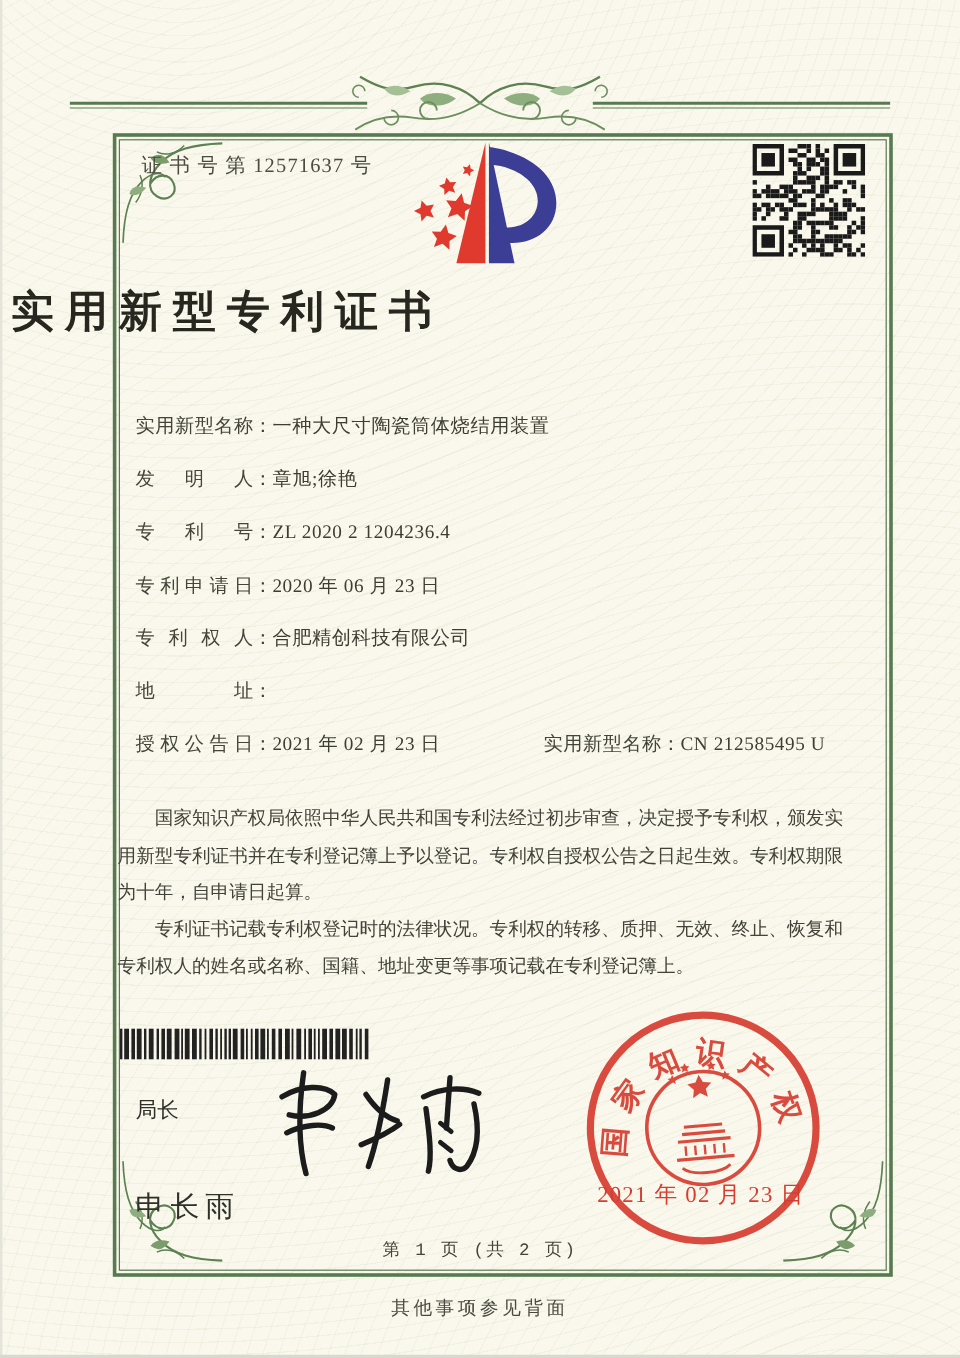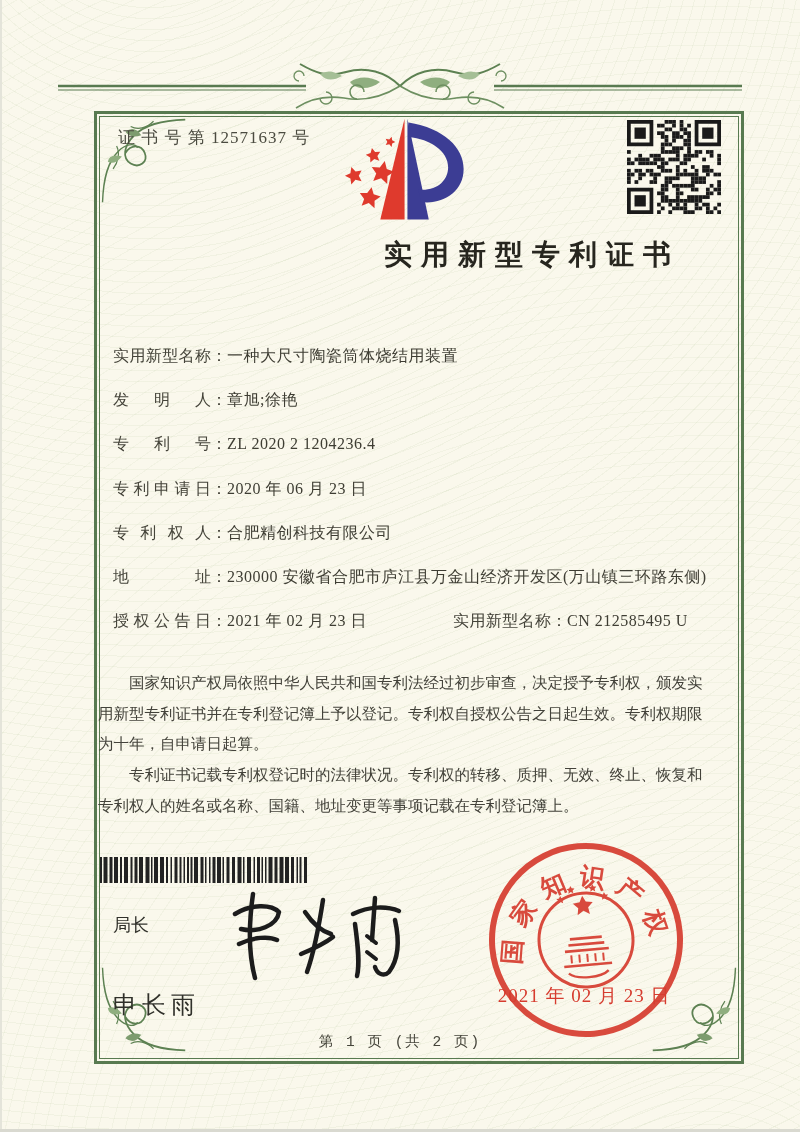--- a/index.html
+++ b/index.html
@@ -9,21 +9,21 @@
     background-image:
       repeating-radial-gradient(circle at 18% -12%, rgba(150,176,120,.09) 0 1px, transparent 1px 11px),
       repeating-radial-gradient(circle at 85% 112%, rgba(150,176,120,.08) 0 1px, transparent 1px 13px);
     box-shadow:inset -3px 0 0 #d9d9d0, inset 0 -3px 0 #d9d9d0, inset 2px 0 0 #e4e4da;padding-left:32px;}
   .abs{position:absolute;}
   
   #frame{left:94px;top:111px;width:644px;height:947px;border:3px solid #587a50;}
   #frame-in{position:absolute;left:2px;top:2px;right:2px;bottom:2px;border:1px solid #587a50;}
   
   #cert-no{left:118px;top:126px;font-size:17px;color:#4b4b40;letter-spacing:1px;}
-  #title{left:0;top:236px;width:680px;text-align:right;font-size:28px;font-weight:600;
+  #title{left:0;top:236px;width:680px;text-align:left;font-size:36px;font-weight:600;
     color:#27261f;letter-spacing:9px;padding-left:9px;box-sizing:border-box;}
   
   #fields{left:100px;top:344px;width:620px;font-size:16px;color:#3e3d33;}
   .frow{display:flex;align-items:flex-start;margin-bottom:21px;line-height:1.45;margin-left:13px;}
   .f-label{width:98px;flex:0 0 98px;text-align:justify;text-align-last:justify;color:#45443a;}
   .f-colon{flex:0 0 14px;}
   .f-value{letter-spacing:.5px;}
   .f-value.addr{width:480px;}
   .pair2{margin-left:86px;display:flex;}
   
@@ -359,21 +359,20 @@
       <span class="f-value">2020 年 06 月 23 日</span>
     </div>
     <div class="frow">
       <span class="f-label">专利权人</span>
         <span class="f-colon">：</span>
       <span class="f-value">合肥精创科技有限公司</span>
     </div>
     <div class="frow">
       <span class="f-label">地址</span>
         <span class="f-colon">：</span>
-      <span class="f-value addr">230000 安徽省合肥市庐江县万金山经济开发区(万山镇三环路东侧)</span>
     </div>
     <div class="frow">
       <span class="f-label">授权公告日</span>
         <span class="f-colon">：</span>
       <span class="f-value">2021 年 02 月 23 日</span>
       <span class="pair2">
         <span class="f-label">实用新型名称</span>
           <span class="f-colon">：</span>
         <span class="f-value">CN 212585495 U</span>
       </span>
@@ -467,14 +466,15 @@
         <path d="M102,106 h36 M98,112 h44 M104,100 h32" fill="none" stroke-width="2.6"></path>
         <path d="M104,116 v8 M112,116 v8 M120,116 v8 M128,116 v8 M136,116 v8" fill="none" stroke-width="2"></path>
         <path d="M96,127 h48" fill="none" stroke-width="2.6"></path>
         <path d="M100,134 a22,9 0 0 0 40,0" fill="none" stroke-width="2.4"></path>
       </g>
     </g>
     <text x="118" y="164" text-anchor="middle" font-size="19" fill="#d63c2f" letter-spacing="1" font-family="'Liberation Serif','DejaVu Serif',serif">2021 年 02 月 23 日</text>
   </svg>
 
   <div class="abs" id="page-info">第 1 页 (共 2 页)</div>
+  <div class="abs" id="back-note">其他事项参见背面</div>
 
 </div>
 
 </body></html>

